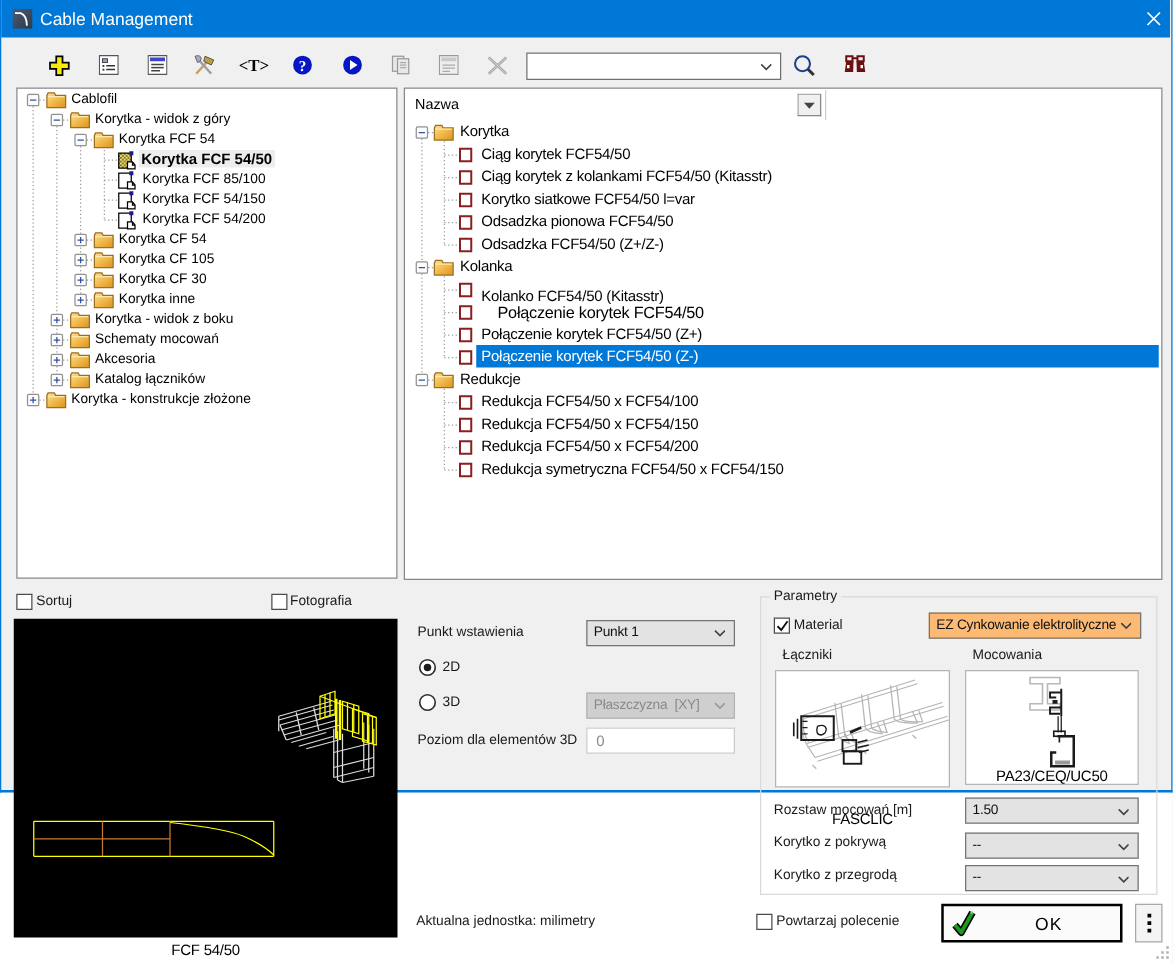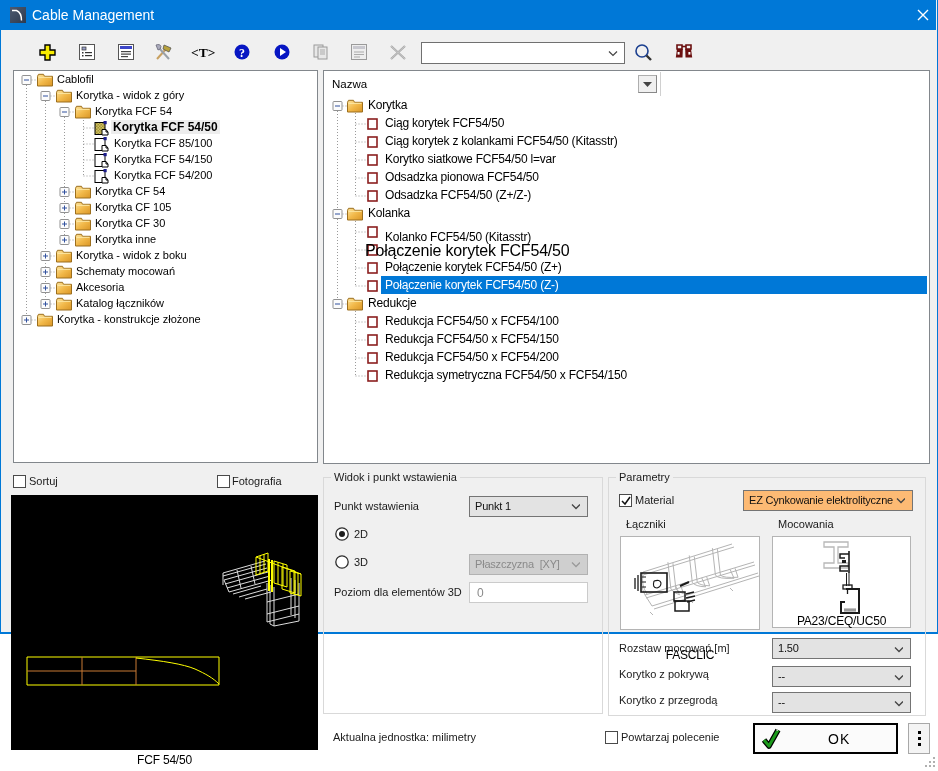--- a/index.html
+++ b/index.html
@@ -376,23 +376,20 @@
       <line x1="267" y1="67" x2="267" y2="89" stroke="#ffff00" stroke-width="1"></line>
       <line x1="272" y1="69" x2="272" y2="91" stroke="#ffff00" stroke-width="1"></line>
       <path d="M271,72 L284,76 L284,98 L271,94 Z" fill="none" stroke="#ffff00"></path>
       <path d="M279,76 L290,79 L290,101 L279,98 Z" fill="none" stroke="#ffff00"></path>
       <line x1="283" y1="77" x2="283" y2="99" stroke="#ffff00" stroke-width="1"></line>
       <line x1="287" y1="78" x2="287" y2="100" stroke="#ffff00" stroke-width="1"></line>
       <line x1="245" y1="62" x2="290" y2="79" stroke="#ffff00" stroke-width="1"></line>
     </svg>
   <div class="abs t12" style="left:10px;top:753px;width:307px;text-align:center;">FCF 54/50</div>
 
-  <div class="abs grp" style="left:322px;top:477px;width:280px;height:237px;">
-    <span class="grplbl" style="left:7px;">Widok i punkt wstawienia</span>
-  </div>
   <div class="abs lbl" style="left:333px;top:500px;">Punkt wstawienia</div>
   <div class="abs combo" style="left:468px;top:496px;width:119px;height:21px;">
     <span class="ct">Punkt 1</span>
     <svg class="chev" style="right:7px;top:7px" width="10" height="6">
         <path d="M1,0.5 L5,4.5 L9,0.5" fill="none" stroke="#444" stroke-width="1.3"></path>
       </svg>
   </div>
   <svg class="abs" style="left:334px;top:527px" width="14" height="14">
     <circle cx="7" cy="7" r="6.2" fill="#fff" stroke="#2d2d2d" stroke-width="1.3"></circle>
     <circle cx="7" cy="7" r="3" fill="#1d1d1d"></circle>
@@ -542,20 +539,20 @@
     <div style="position: absolute; left: 381px; top: 276px; width: 546px; height: 18px; background: rgb(0, 120, 215);"></div>
     <div style="position: absolute; left: 368px; top: 98px; font-size: 12px; letter-spacing: -0.2px; white-space: nowrap; color: rgb(0, 0, 0);">Korytka</div>
     <div style="position: absolute; left: 368px; top: 206px; font-size: 12px; letter-spacing: -0.2px; white-space: nowrap; color: rgb(0, 0, 0);">Kolanka</div>
     <div style="position: absolute; left: 368px; top: 296px; font-size: 12px; letter-spacing: -0.2px; white-space: nowrap; color: rgb(0, 0, 0);">Redukcje</div>
     <div style="position: absolute; left: 385px; top: 116px; font-size: 12px; letter-spacing: -0.2px; white-space: nowrap; color: rgb(0, 0, 0);">Ciąg korytek FCF54/50</div>
     <div style="position: absolute; left: 385px; top: 134px; font-size: 12px; letter-spacing: -0.2px; white-space: nowrap; color: rgb(0, 0, 0);">Ciąg korytek z kolankami FCF54/50 (Kitasstr)</div>
     <div style="position: absolute; left: 385px; top: 152px; font-size: 12px; letter-spacing: -0.2px; white-space: nowrap; color: rgb(0, 0, 0);">Korytko siatkowe FCF54/50 l=var</div>
     <div style="position: absolute; left: 385px; top: 170px; font-size: 12px; letter-spacing: -0.2px; white-space: nowrap; color: rgb(0, 0, 0);">Odsadzka pionowa FCF54/50</div>
     <div style="position: absolute; left: 385px; top: 188px; font-size: 12px; letter-spacing: -0.2px; white-space: nowrap; color: rgb(0, 0, 0);">Odsadzka FCF54/50 (Z+/Z-)</div>
     <div style="position: absolute; left: 385px; top: 230px; font-size: 12px; letter-spacing: -0.2px; white-space: nowrap; color: rgb(0, 0, 0);">Kolanko FCF54/50 (Kitasstr)</div>
-    <div style="position: absolute; left: 365px; top: 242px; font-size: 16px; letter-spacing: -0.2px; white-space: nowrap; color: rgb(0, 0, 0);">Połączenie korytek FCF54/50</div>
+    <div style="position: absolute; left: 398px; top: 242px; font-size: 13px; letter-spacing: -0.2px; white-space: nowrap; color: rgb(0, 0, 0);">Połączenie korytek FCF54/50</div>
     <div style="position: absolute; left: 385px; top: 260px; font-size: 12px; letter-spacing: -0.2px; white-space: nowrap; color: rgb(0, 0, 0);">Połączenie korytek FCF54/50 (Z+)</div>
     <div style="position: absolute; left: 385px; top: 278px; font-size: 12px; letter-spacing: -0.2px; white-space: nowrap; color: rgb(255, 255, 255);">Połączenie korytek FCF54/50 (Z-)</div>
     <div style="position: absolute; left: 385px; top: 314px; font-size: 12px; letter-spacing: -0.2px; white-space: nowrap; color: rgb(0, 0, 0);">Redukcja FCF54/50 x FCF54/100</div>
     <div style="position: absolute; left: 385px; top: 332px; font-size: 12px; letter-spacing: -0.2px; white-space: nowrap; color: rgb(0, 0, 0);">Redukcja FCF54/50 x FCF54/150</div>
     <div style="position: absolute; left: 385px; top: 350px; font-size: 12px; letter-spacing: -0.2px; white-space: nowrap; color: rgb(0, 0, 0);">Redukcja FCF54/50 x FCF54/200</div>
     <div style="position: absolute; left: 385px; top: 368px; font-size: 12px; letter-spacing: -0.2px; white-space: nowrap; color: rgb(0, 0, 0);">Redukcja symetryczna FCF54/50 x FCF54/150</div>
   </div>
 
 </body></html>

